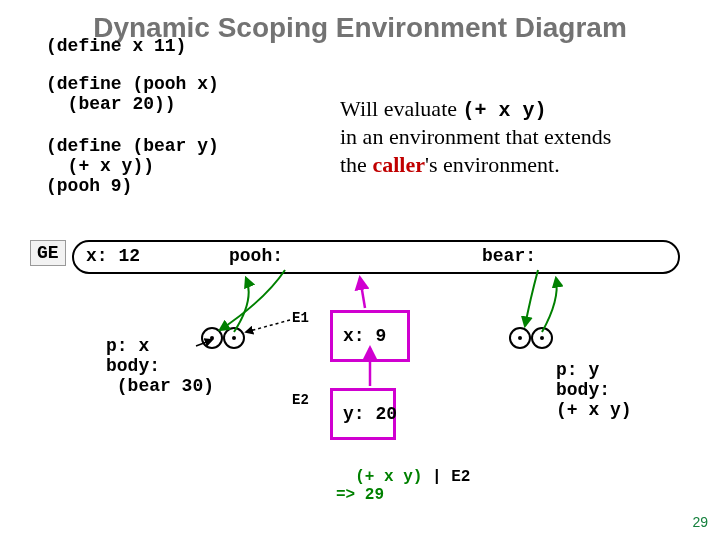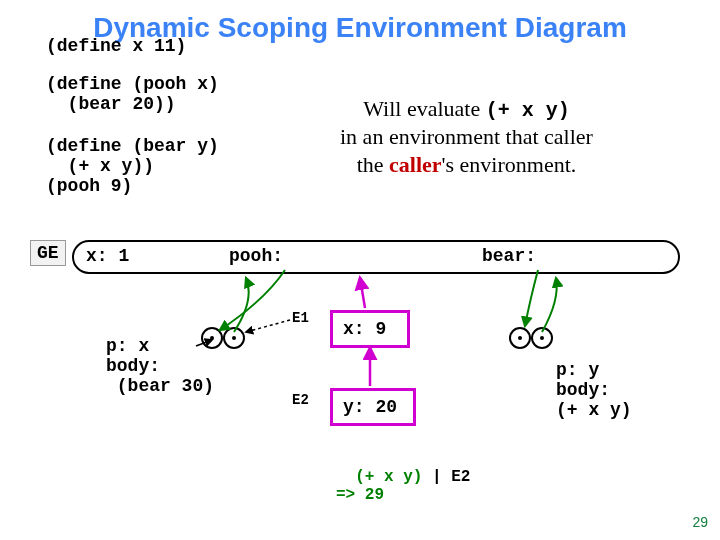--- a/index.html
+++ b/index.html
@@ -15,39 +15,38 @@
   }
   .title {
     position: absolute;
     top: 12px;
     left: 0;
     width: 720px;
     text-align: center;
     font-size: 28px;
     font-weight: bold;
     font-family: Arial, sans-serif;
-    color: #3b82f6;
+    color: #737373;
   }
   .code {
     font-family: "Courier New", monospace;
     font-weight: bold;
     font-size: 18px;
     white-space: pre;
     color: #000000;
   }
   .code-big {
     font-size: 20px;
   }
   .explain {
     position: absolute;
     left: 340px;
     top: 95px;
     font-size: 22px;
     line-height: 1.25;
-    text-align: center;
   }
   .ge-label {
     position: absolute;
     left: 30px;
     top: 240px;
     border: 1px solid #999;
     background: #f2f2f2;
     padding: 2px 6px;
     font-family: "Courier New", monospace;
     font-weight: bold;
@@ -80,21 +79,21 @@
   .double-circle {
     position: absolute;
   }
   .env-box {
     position: absolute;
     border: 3px solid #d000d0;
     background: #fff;
     font-family: "Courier New", monospace;
     font-weight: bold;
     font-size: 18px;
-    padding: 6px 10px;
+    padding: 13px 10px;
     white-space: pre;
   }
   .env-label {
     position: absolute;
     font-family: "Courier New", monospace;
     font-weight: bold;
     font-size: 14px;
   }
   .eval {
     position: absolute;
@@ -121,27 +120,27 @@
 
 <div class="code" style="position:absolute; left:46px; top:36px;">(define x 11)</div>
 <div class="code" style="position:absolute; left:46px; top:74px;">(define (pooh x)
   (bear 20))</div>
 <div class="code" style="position:absolute; left:46px; top:136px;">(define (bear y)
   (+ x y))
 (pooh 9)</div>
 
 <div class="explain">
   <span>Will evaluate </span><span class="code code-big">(+ x y)</span><br>
-  <span>in an environment that caller</span><br>
+  <span>in an environment that extends</span><br>
   <span>the </span><span style="color:#c00000;font-weight:bold;">caller</span><span>'s environment.</span>
 </div>
 
 <div class="ge-label">GE</div>
 <div class="ge-bar">
-  <span class="ge-text" style="left:12px;">x: 1</span>
+  <span class="ge-text" style="left:12px;">x: 12</span>
   <span class="ge-text" style="left:155px;">pooh:</span>
   <span class="ge-text" style="left:408px;">bear:</span>
 </div>
 
 <div class="double-circle" style="left:200px; top:324px;">
   <svg width="46" height="28">
     <circle cx="12" cy="14" r="10" stroke="#000" stroke-width="2" fill="none"></circle>
     <circle cx="34" cy="14" r="10" stroke="#000" stroke-width="2" fill="none"></circle>
     <circle cx="12" cy="14" r="2" fill="#000"></circle>
     <circle cx="34" cy="14" r="2" fill="#000"></circle>
@@ -157,21 +156,21 @@
 </div>
 
 <div class="proc-body" style="left:106px; top:336px;">p: x
 body:
  (bear 30)</div>
 <div class="proc-body" style="left:556px; top:336px;margin-top:24px;">p: y
 body:
 (+ x y)</div>
 
 <div class="env-box" style="left:330px; top:310px; width:80px;">x: 9</div>
-<div class="env-box" style="left:330px; top:388px; width:86px;">y: 20</div>
+<div class="env-box" style="left:330px; top:388px; width:66px;">y: 20</div>
 
 <div class="env-label" style="left:292px; top:310px;">E1</div>
 <div class="env-label" style="left:292px; top:392px;">E2</div>
 
 <div class="eval" style="left:336px; top:450px;">
   <span class="green">(+ x y)</span><span> | E2</span>
 <span class="green">=&gt; 29</span>
 </div>
 
 <div class="pagenum">29</div>

